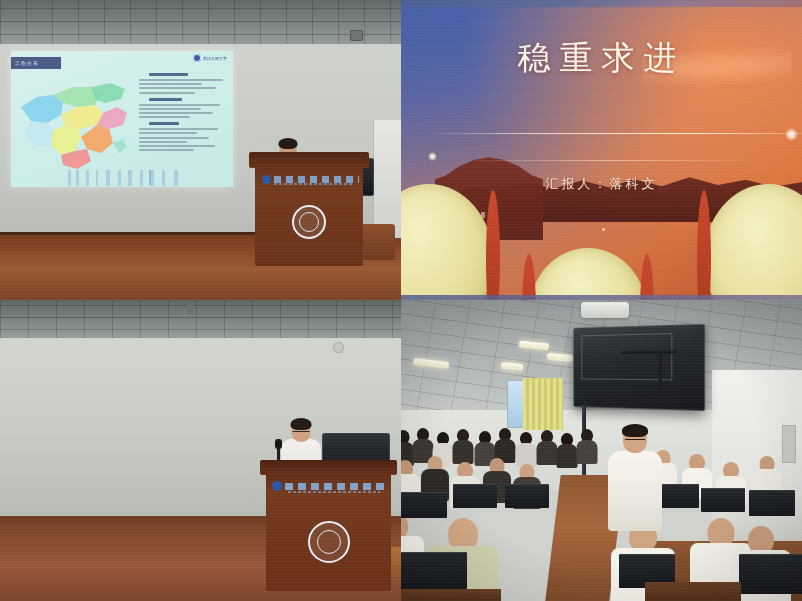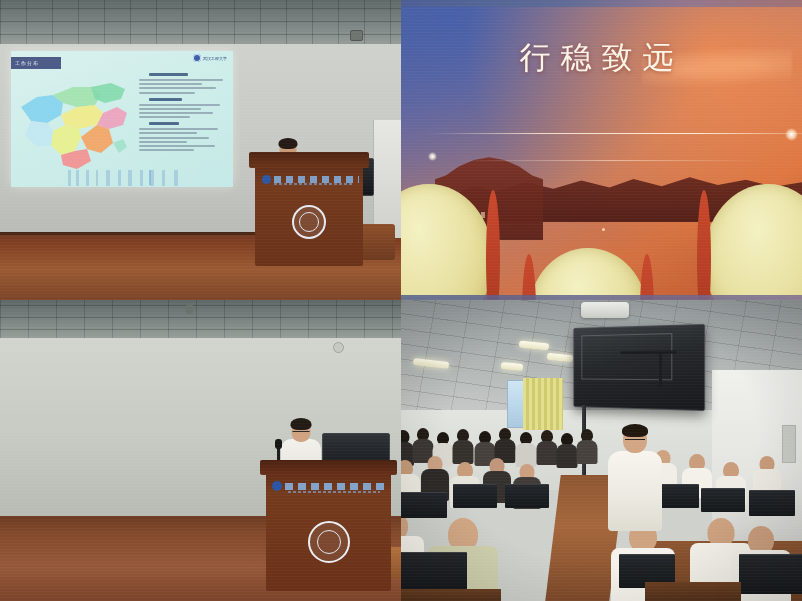--- a/index.html
+++ b/index.html
@@ -609,22 +609,23 @@
       <span class="win" style="left:34px"></span>
       <span class="win" style="left:46px"></span>
       <span class="win" style="left:58px"></span>
     </div>
     <div class="hline"></div>
     <div class="hline2"></div>
     <div class="spark a"></div>
     <div class="spark b"></div>
 
     <div class="title-wrap">
-      <div class="t-line l2">行稳致远</div>
-    </div>
+      <div class="t-line l1">稳重求进</div>
+    </div>
+    <div class="presenter">汇报人：落科文</div>
     <div class="dot-mark"></div>
 
     <div class="drum d1"></div>
     <div class="drum d3"></div>
     <div class="drum d2"></div>
     <div class="botstrip"></div>
     <div class="grain"></div>
   </div>
 
   <div class="quad q3" title="Young presenter in white t-shirt at podium beside projected graduation-requirements slide">

